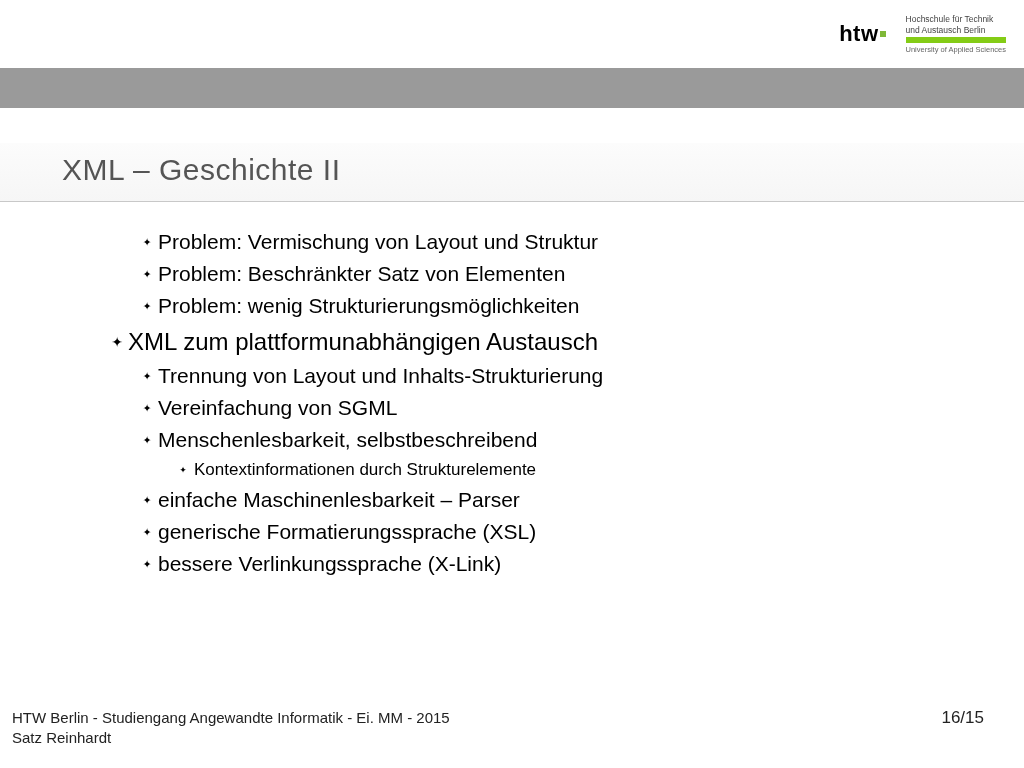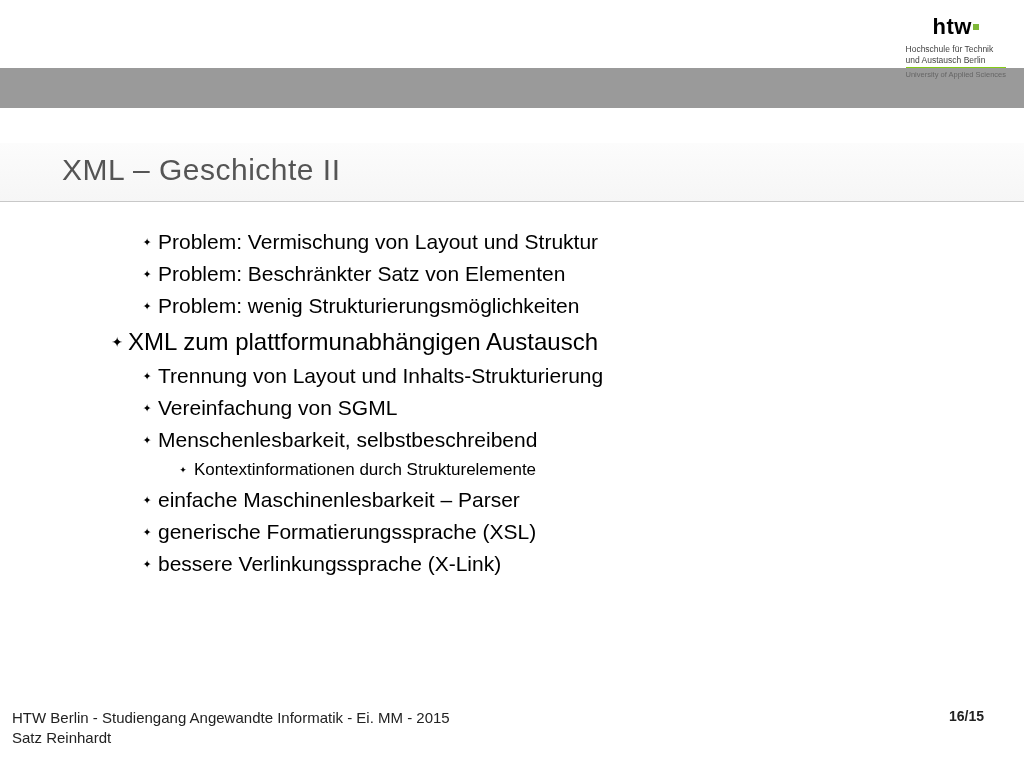--- a/index.html
+++ b/index.html
@@ -16,22 +16,21 @@
     height: 68px;
     background: #ffffff;
     position: relative;
   }
   .logo-block {
     position: absolute;
     right: 18px;
     top: 14px;
     display: flex;
     align-items: center;
-    gap: 4px;
-    flex-direction: column;
+    gap: 20px;
   }
   .logo-main {
     font-size: 22px;
     font-weight: 900;
     letter-spacing: 0.5px;
   }
   .logo-dot {
     display: inline-block;
     width: 6px;
     height: 6px;
@@ -40,21 +39,21 @@
     margin-bottom: 4px;
   }
   .logo-text {
     font-size: 8.5px;
     line-height: 1.25;
     color: #444;
   }
   .logo-sub {
     font-size: 7.5px;
     color: #666;
-    border-top: 1px solid #84cc16;
+    border-top: 6px solid #84cc16;
     margin-top: 2px;
     padding-top: 2px;
   }
   .gray-bar {
     height: 40px;
     background: #9a9a9a;
   }
   .title-area {
     padding: 10px 0 14px 62px;
     border-bottom: 1px solid #c8c8c8;
@@ -101,21 +100,21 @@
     bottom: 20px;
     left: 0;
     width: 100%;
     padding: 0 40px 0 12px;
     display: flex;
     justify-content: space-between;
     font-size: 15px;
     color: #222;
   }
   .footer-left { line-height: 1.35; }
-  .page-num { font-size: 14px; font-weight: bold; }
+  .page-num { font-size: 17px; }
 </style>
 </head>
 <body>
 
 <div class="top-white">
   <div class="logo-block">
     <div>
       <span class="logo-main">htw</span><span class="logo-dot"></span>
     </div>
     <div class="logo-text">

